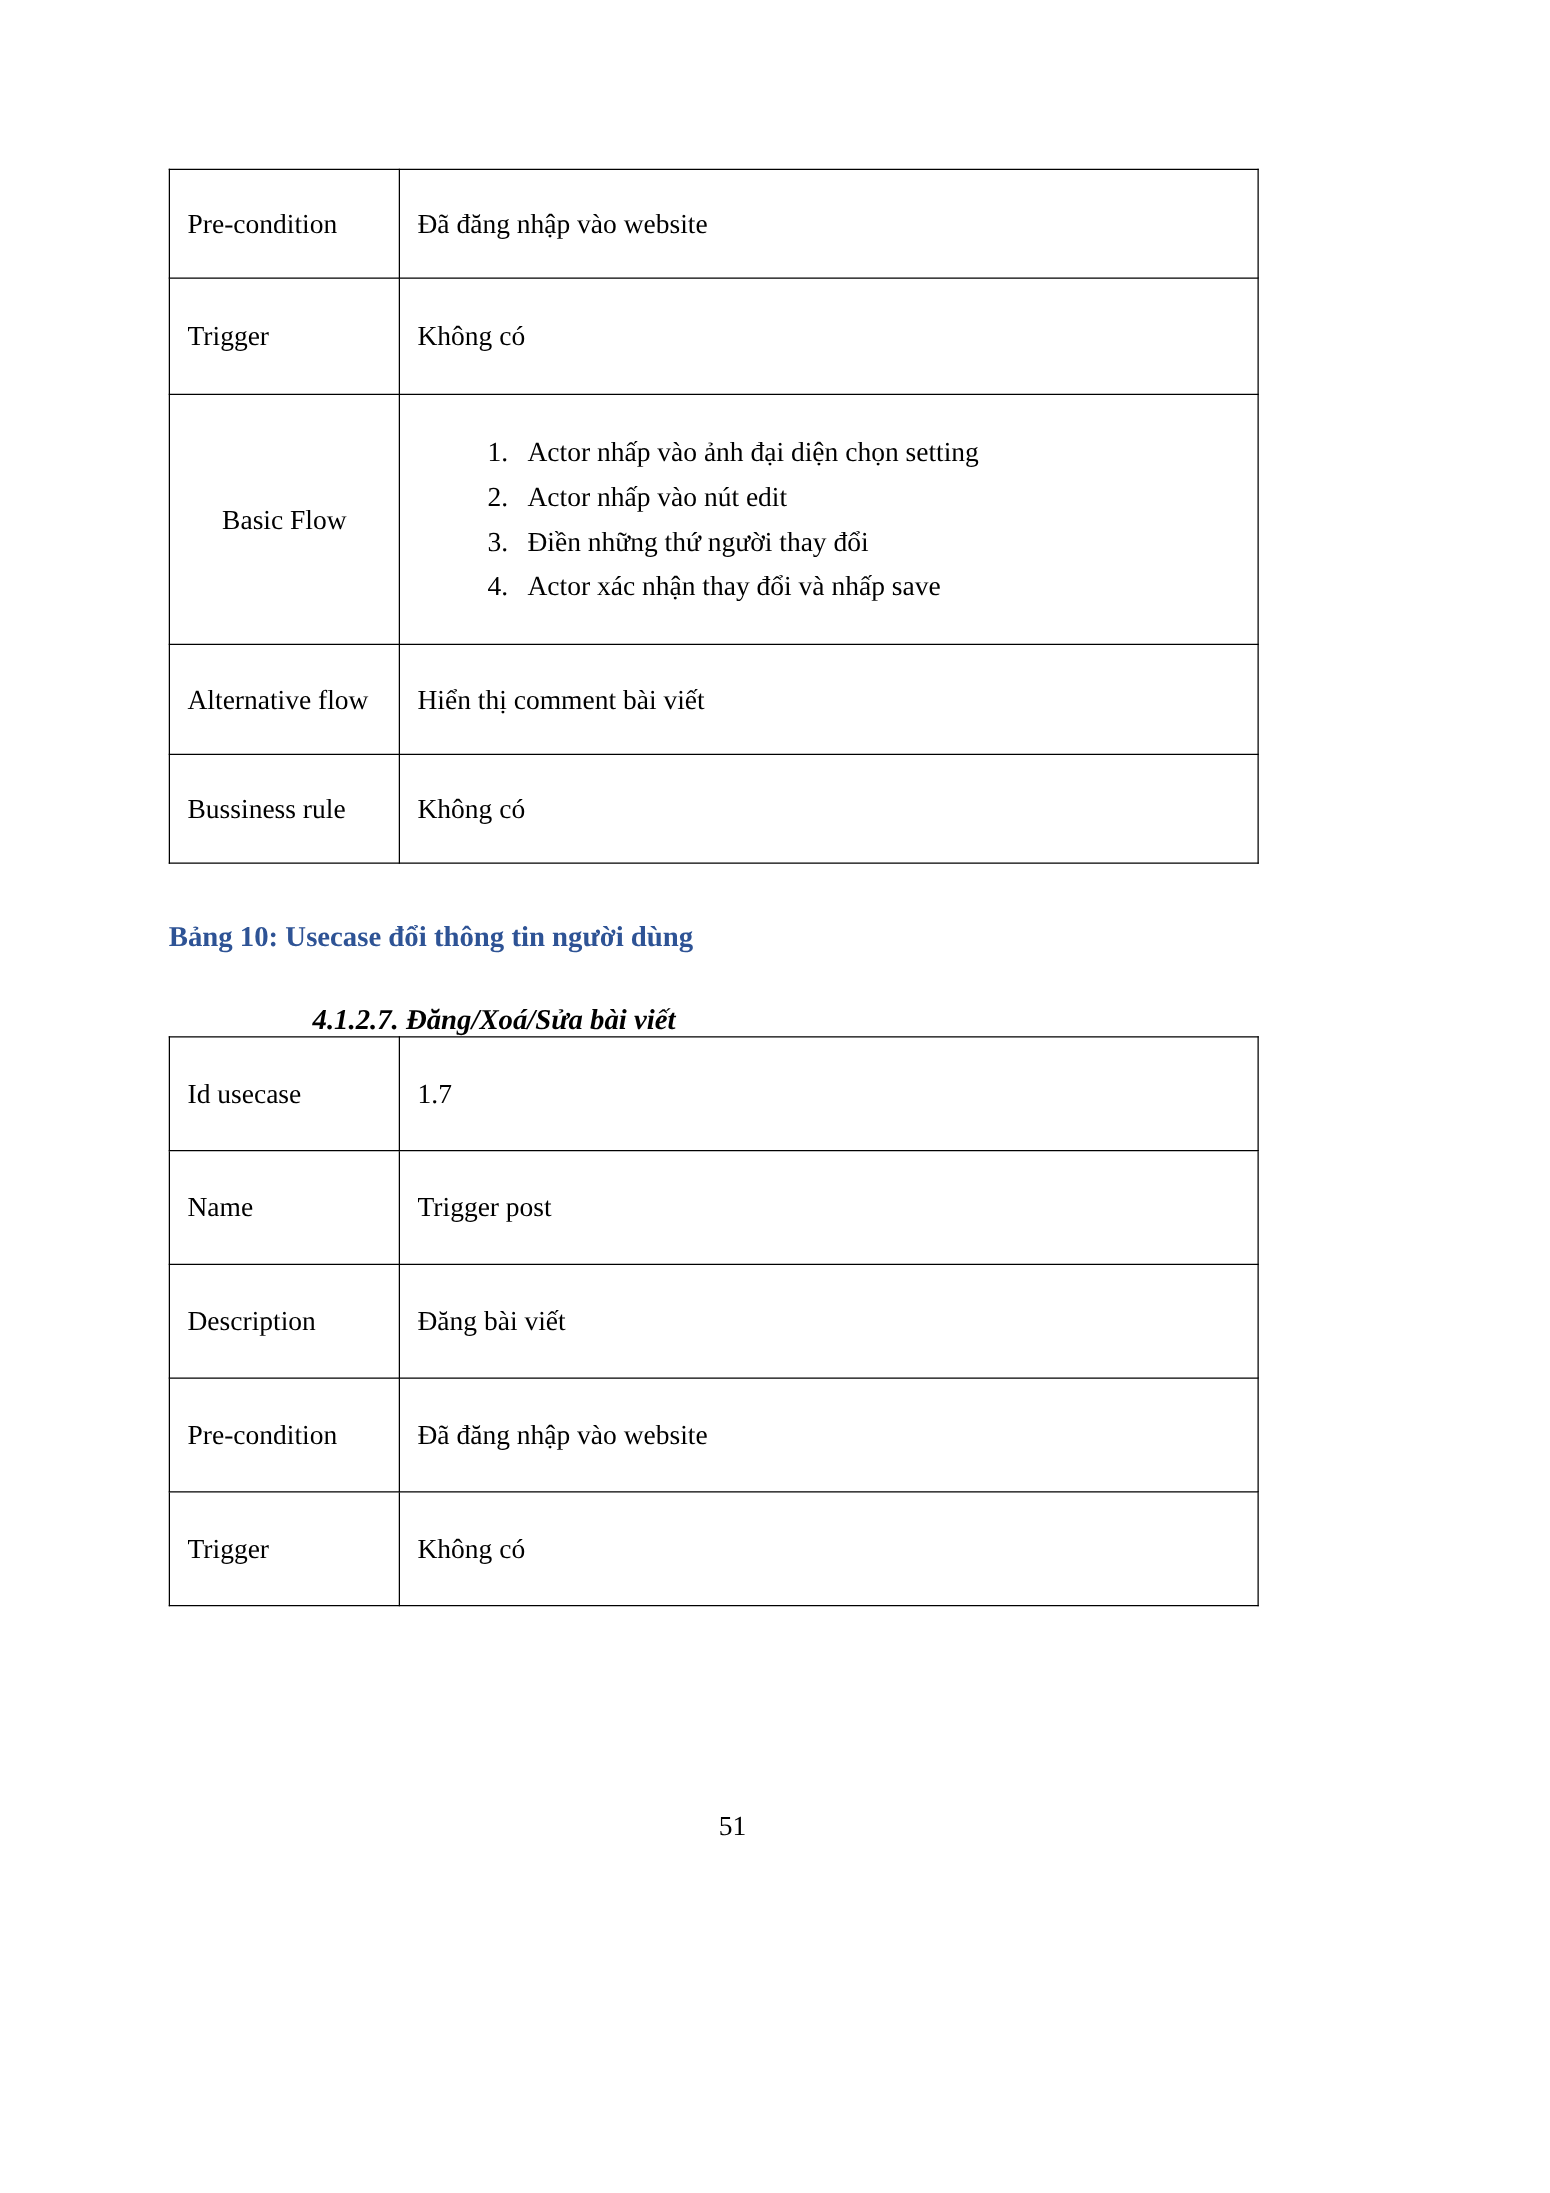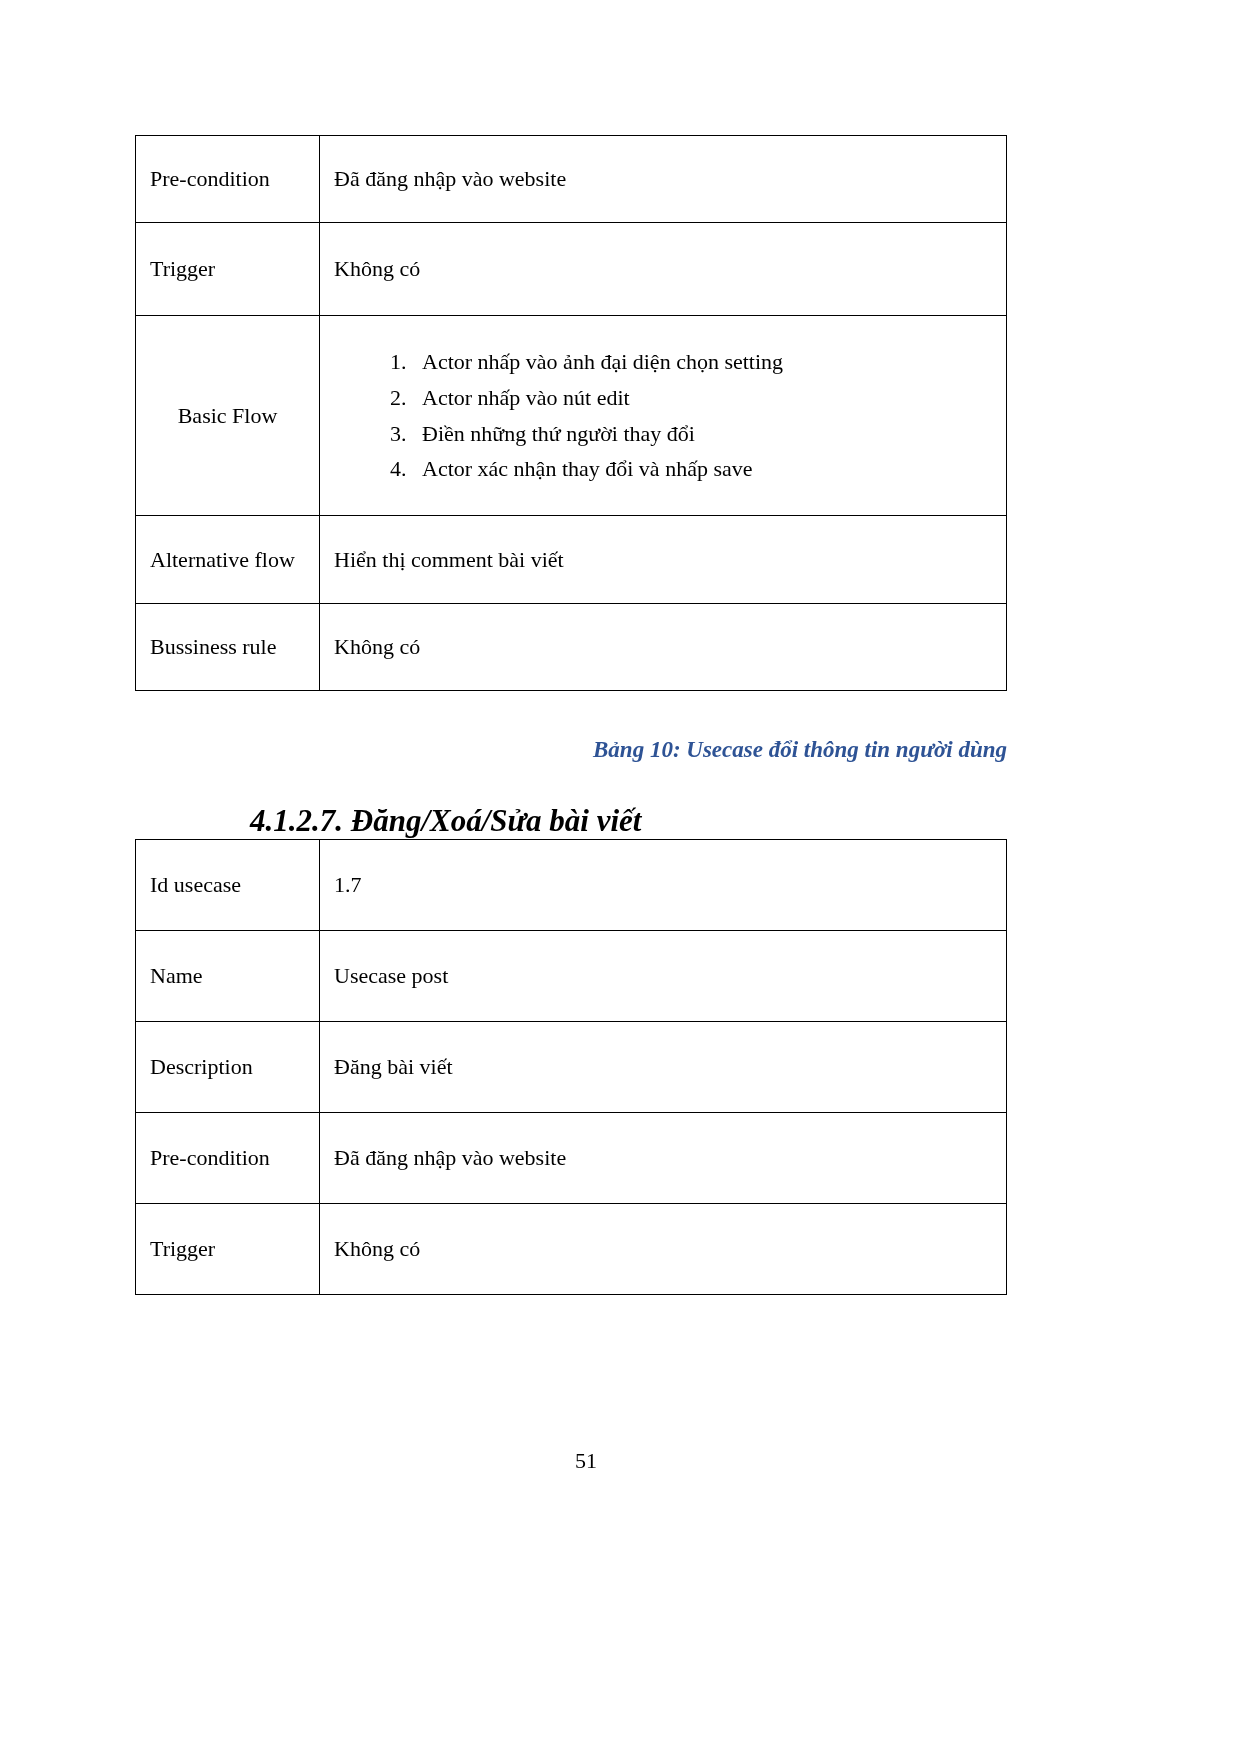--- a/index.html
+++ b/index.html
@@ -40,32 +40,31 @@
   .t2 td { height: 91px; }
   td.top-align { vertical-align: top; padding-top: 32px; text-align: center; }
   ol.flow-list {
     margin: 0;
     padding-left: 78px;
     line-height: 1.62;
   }
   ol.flow-list li { padding-left: 10px; }
   .caption {
     margin-top: 46px;
-    text-align: right;
+    text-align: left;
     font-weight: bold;
-    font-style: italic;
     color: #2e5395;
     font-size: 23px;
   }
   .section-heading {
     margin-top: 40px;
     padding-left: 115px;
     font-weight: bold;
     font-style: italic;
-    font-size: 31px;
+    font-size: 23px;
     color: #000000;
   }
   .table2-wrap { }
   .table1-wrap { margin-top: 135px; }
   .page-number {
     position: absolute;
     left: 0;
     top: 1448px;
     width: 1140px;
     text-align: center;
@@ -118,21 +117,21 @@
 
   <div class="table2-wrap">
     <table class="usecase t2">
       <tbody>
         <tr>
           <td class="label-col">Id usecase</td>
           <td>1.7</td>
         </tr>
         <tr>
           <td class="label-col">Name</td>
-          <td>Usecase post</td>
+          <td>Trigger post</td>
         </tr>
         <tr>
           <td class="label-col">Description</td>
           <td>Đăng bài viết</td>
         </tr>
         <tr>
           <td class="label-col">Pre-condition</td>
           <td>Đã đăng nhập vào website</td>
         </tr>
         <tr>

